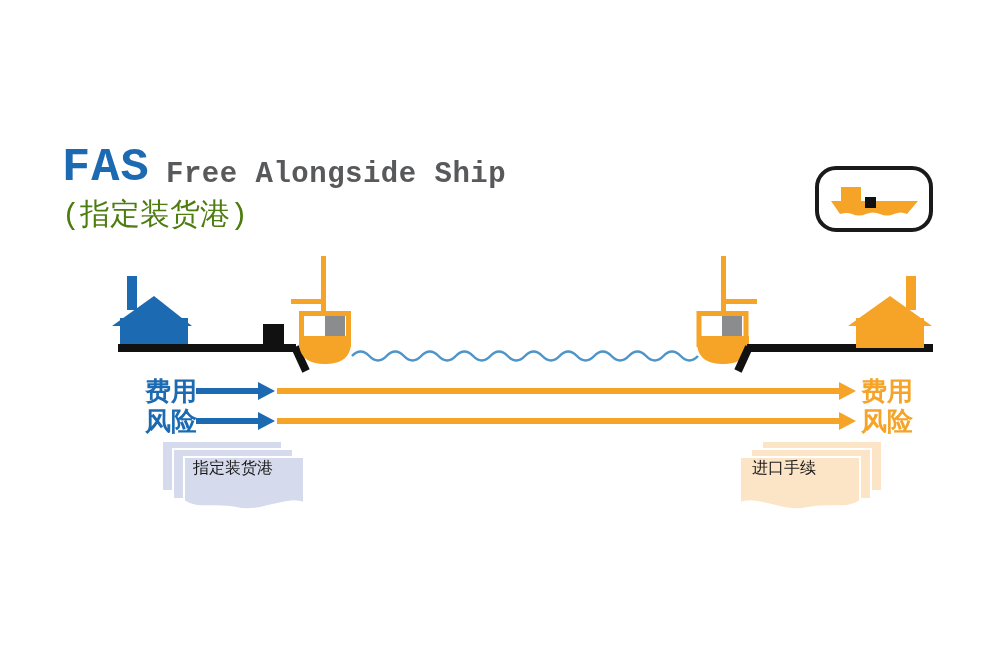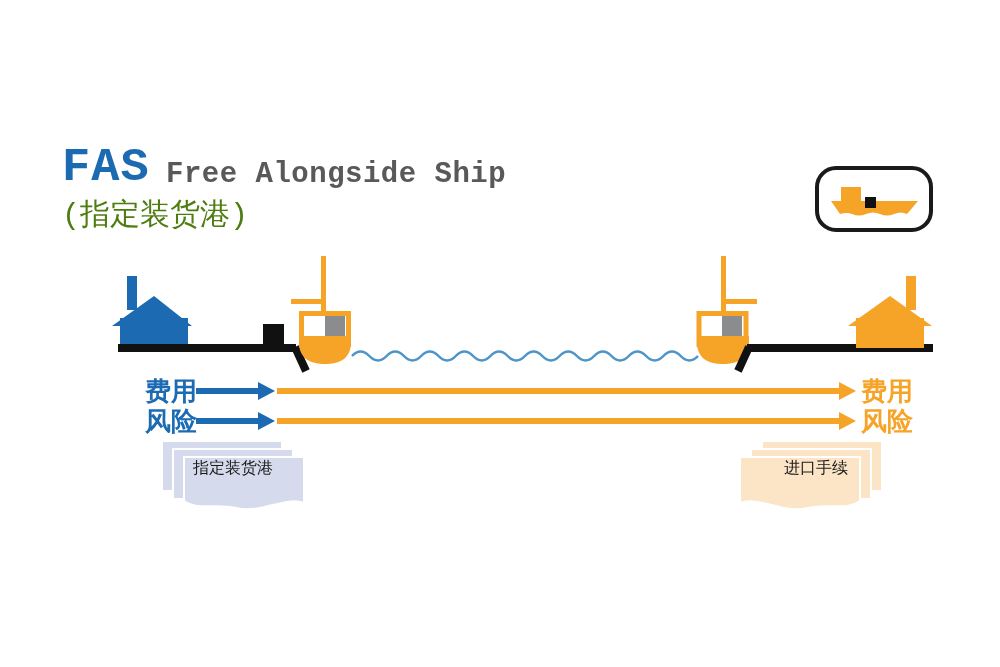--- a/index.html
+++ b/index.html
@@ -124,15 +124,15 @@
       <path d="M740,457 H860 V501 C846,511 830,503 808,508 C782,514 760,496 740,503 Z" class="doc-sheet-orange"></path>
     </g>
   </svg>
 
   <span class="flow-label blue" style="left:145px;top:380px;">费用</span>
   <span class="flow-label blue" style="left:145px;top:410px;">风险</span>
   <span class="flow-label orange" style="left:861px;top:380px;">费用</span>
   <span class="flow-label orange" style="left:861px;top:410px;">风险</span>
 
   <span class="doc-label" style="left:193px;top:461px;">指定装货港</span>
-  <span class="doc-label" style="left:752px;top:461px;margin-left:32px;">进口手续</span>
+  <span class="doc-label" style="left:752px;top:461px;">进口手续</span>
 
 </div>
 
 </body></html>

